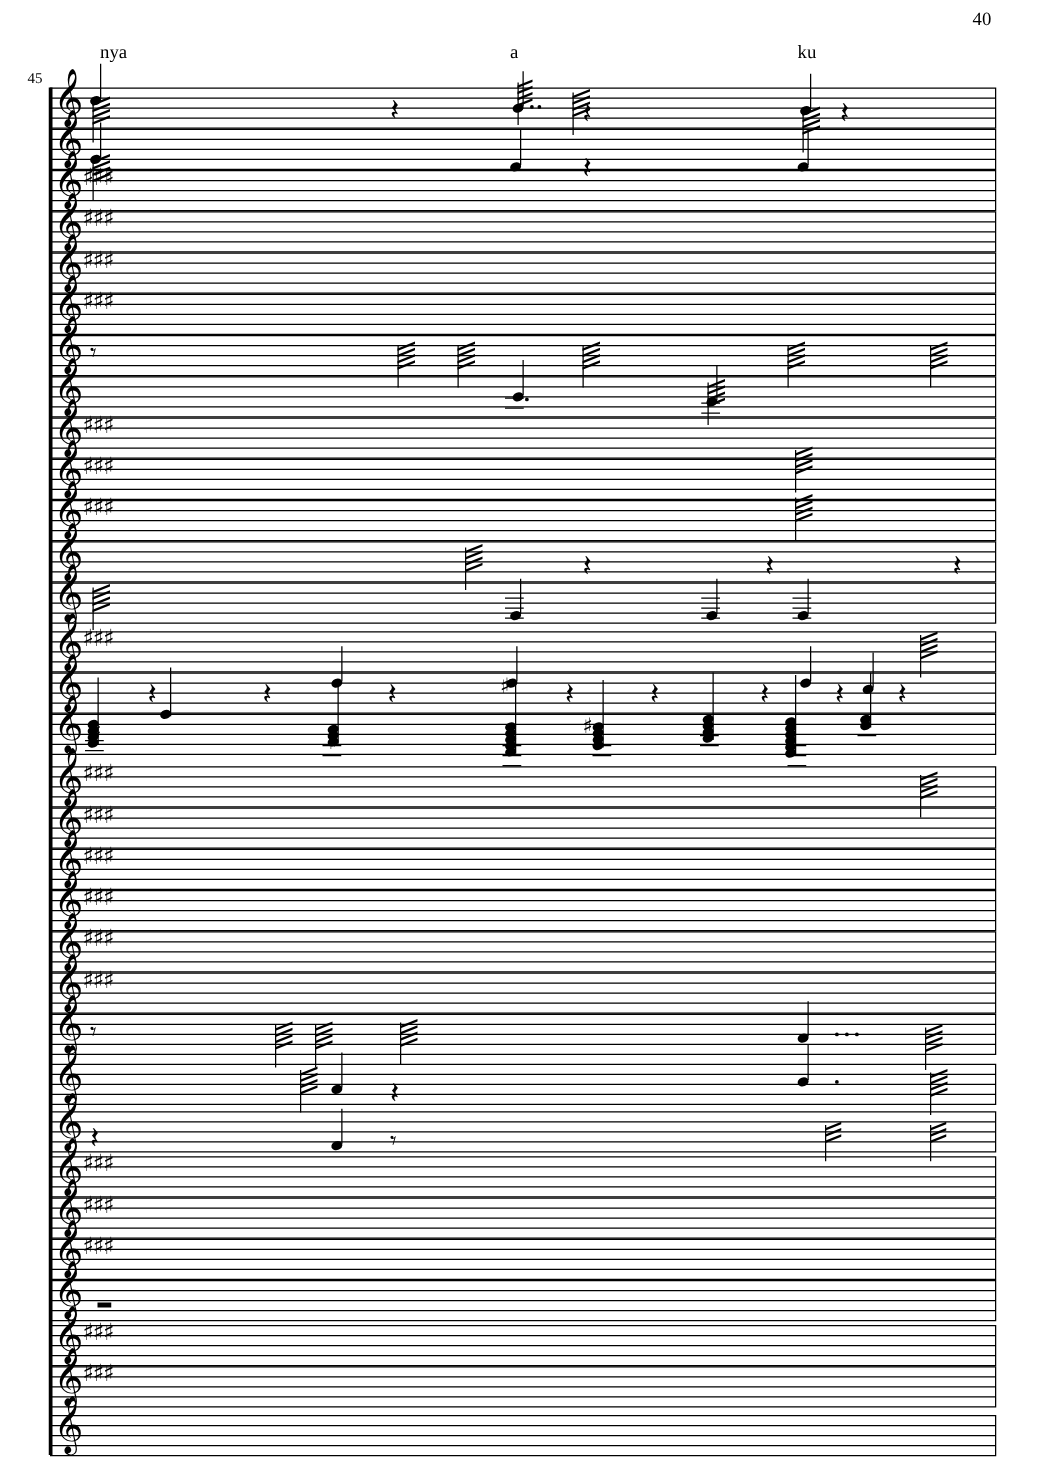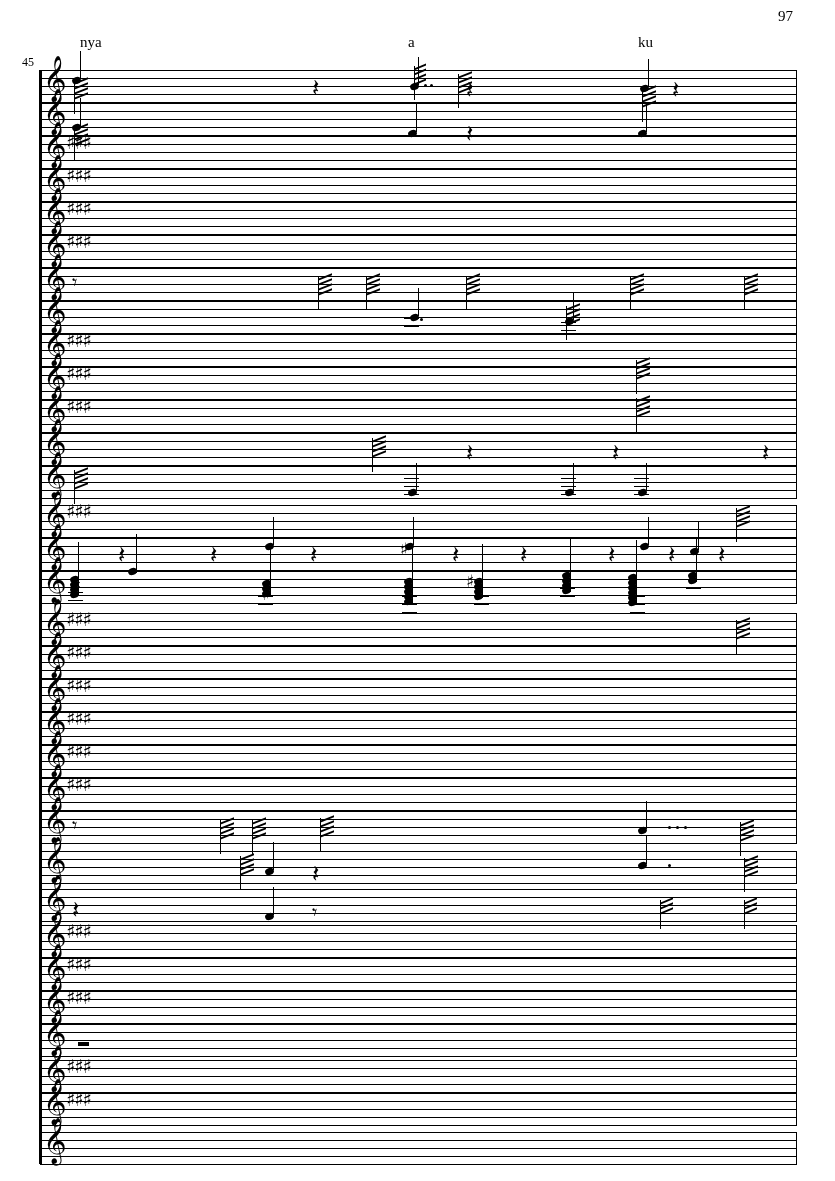--- a/index.html
+++ b/index.html
@@ -147,21 +147,21 @@
     font-size: 17px;
     line-height: 17px;
     font-family: "DejaVu Sans", sans-serif;
   }
 </style>
 </head>
 <body>
 
 <div id="page">
 
-  <div class="page-number">97</div>
+  <div class="page-number">40</div>
   <div class="measure-number">45</div>
 
   <div class="lyric" style="left:80px; top:34px;">nya</div>
   <div class="lyric" style="left:408px; top:34px;">a</div>
   <div class="lyric" style="left:638px; top:34px;">ku</div>
 
   <div id="staff-layer">
       <div class="staff" style="top: 70px; left: 40px; width: 756px;">
         <div class="line l0"></div>
         <div class="line l1"></div>

